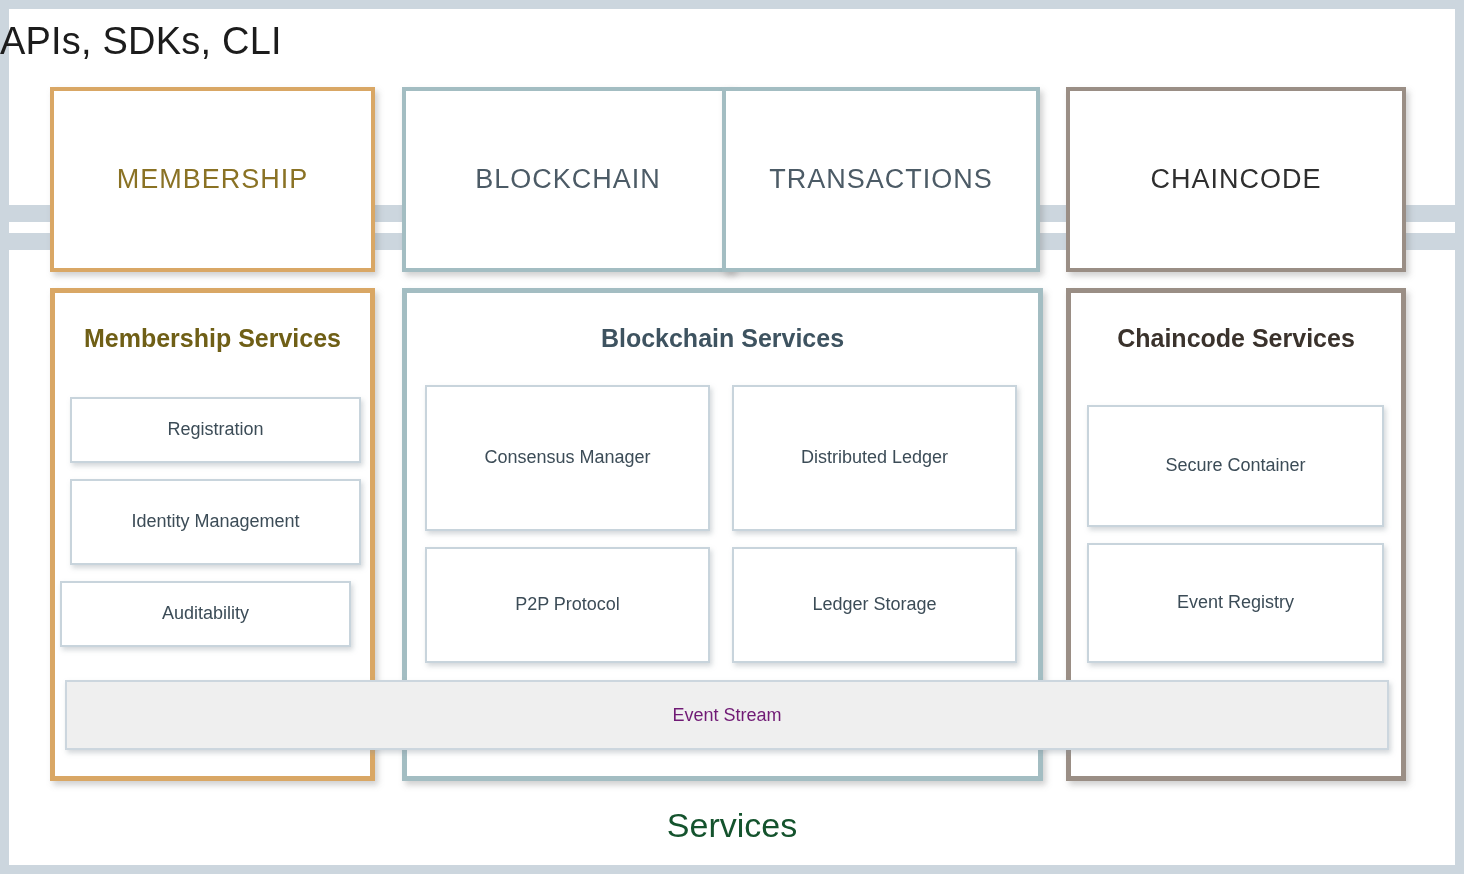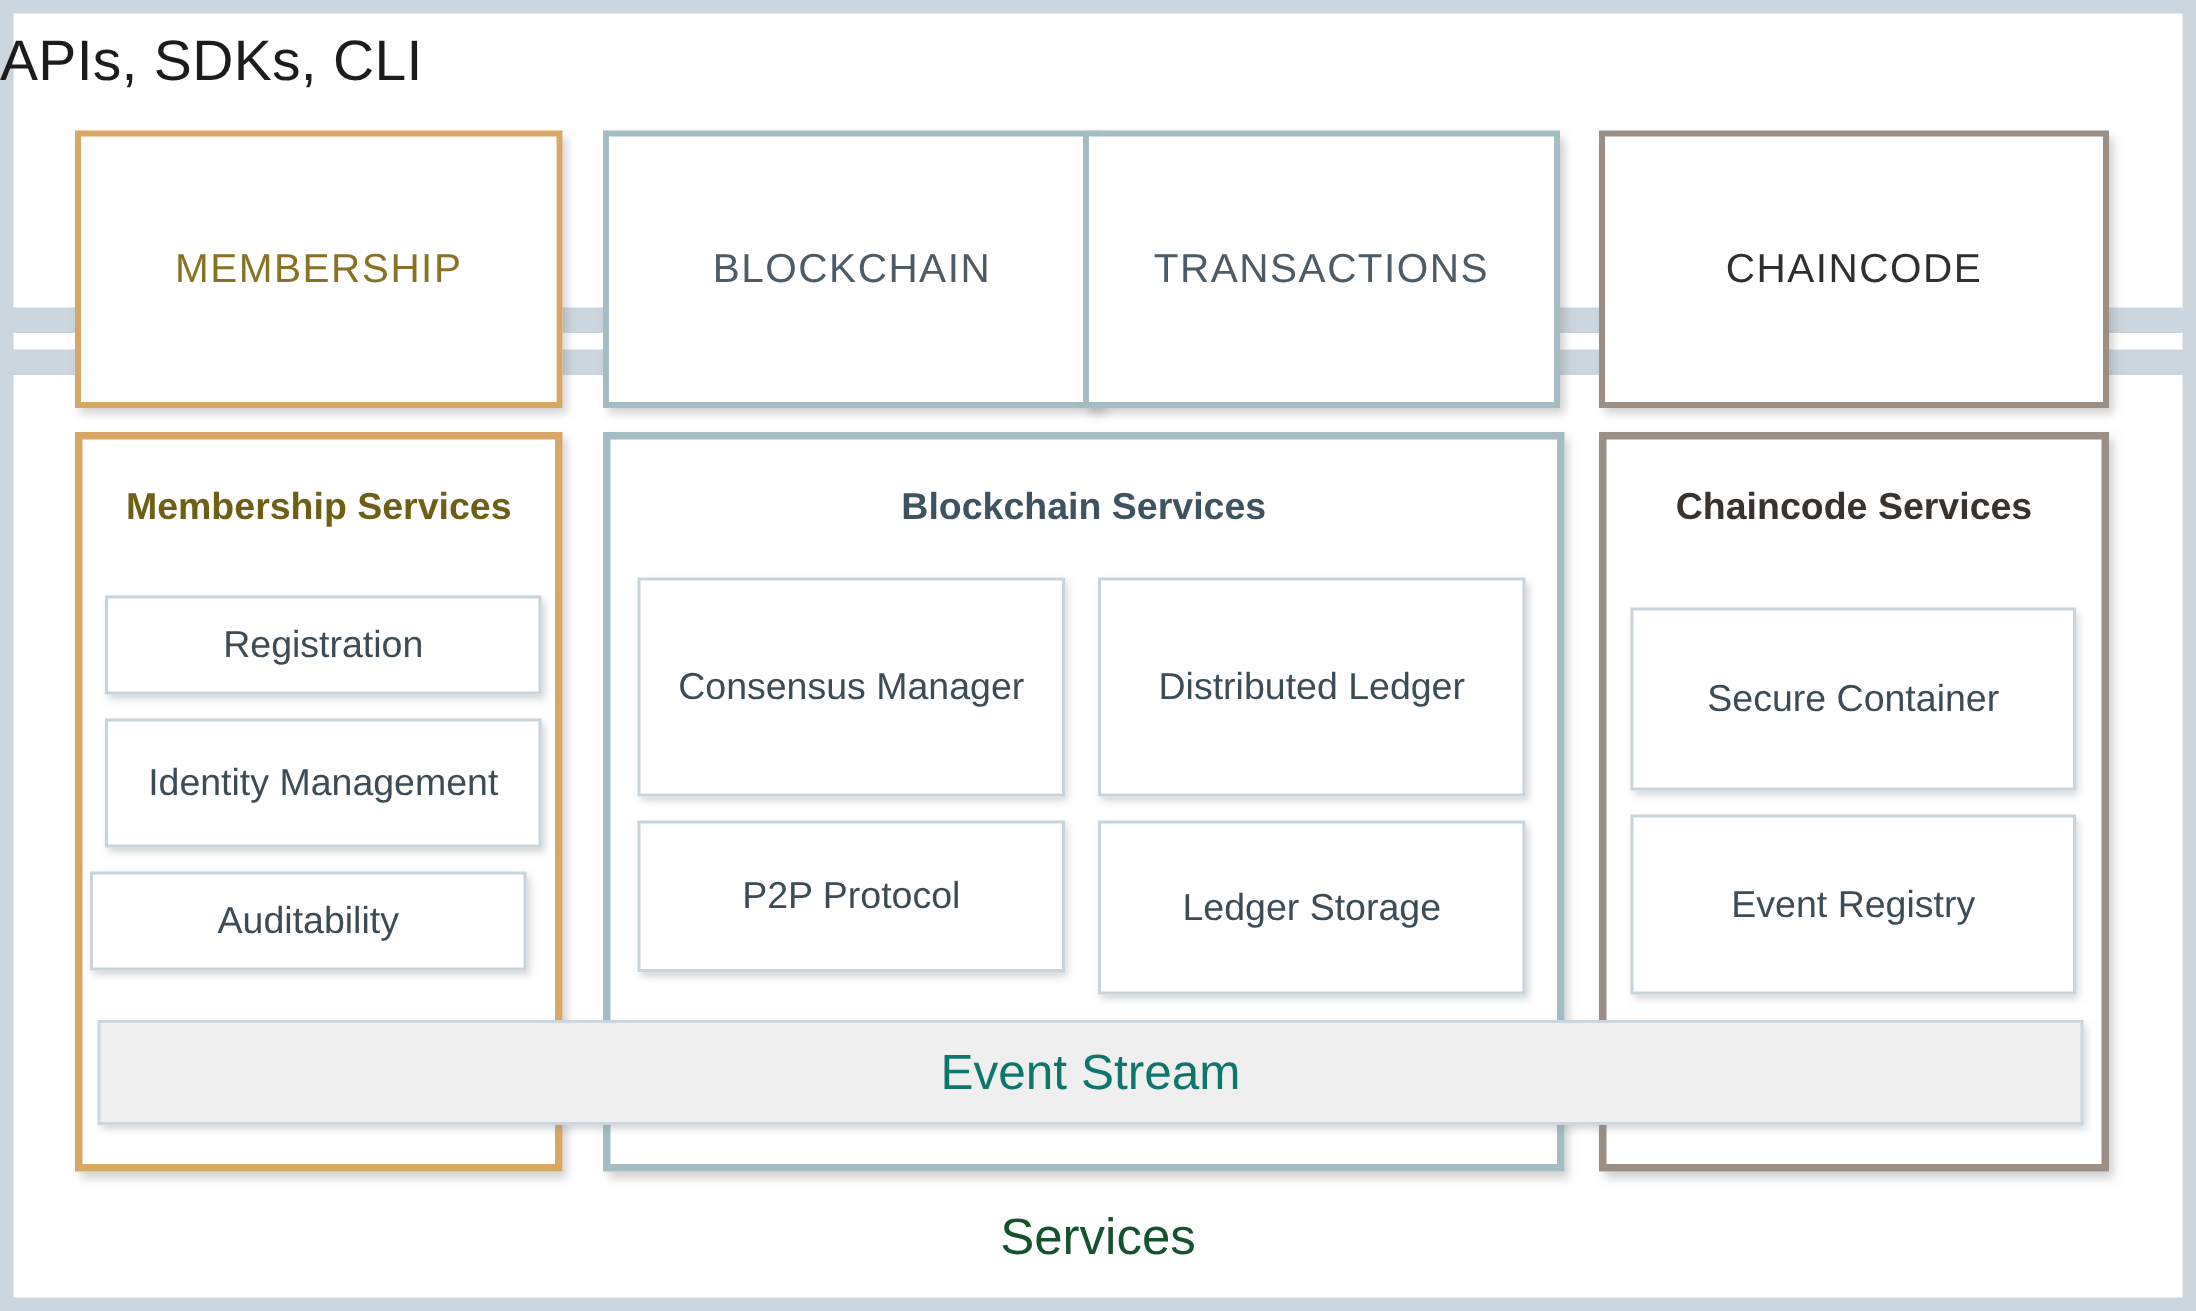--- a/index.html
+++ b/index.html
@@ -128,34 +128,34 @@
     box-sizing: border-box;
     background: #ffffff;
     border: 2px solid #c8d4dc;
     display: flex;
     align-items: center;
     justify-content: center;
     text-align: center;
     box-shadow: 2px 3px 5px rgba(130,140,150,0.35);
   }
   .tile-label {
-    font-size: 25px;
+    font-size: 18px;
     color: #3c4c57;
     line-height: 1.32;
   }
 
   
   .m-t1 { left: 15px;  top: 104px; width: 291px; height: 66px; }
   .m-t2 { left: 15px;  top: 186px; width: 291px; height: 86px; }
   .m-t3 { left: 5px;  top: 288px; width: 291px; height: 66px; }
 
   
   .b-t1 { left: 18px;  top: 92px;  width: 285px; height: 146px; }
   .b-t2 { left: 325px; top: 92px;  width: 285px; height: 146px; }
-  .b-t3 { left: 18px;  top: 254px; width: 285px; height: 101px; }
+  .b-t3 { left: 18px;  top: 254px; width: 285px; height: 116px; }
   .b-t4 { left: 325px; top: 254px; width: 285px; height: 116px; }
 
   
   .c-t1 { left: 16px;  top: 112px; width: 297px; height: 122px; }
   .c-t2 { left: 16px;  top: 250px; width: 297px; height: 120px; }
 
   
   .event-stream {
     position: absolute;
     left: 65px;
@@ -165,22 +165,22 @@
     box-sizing: border-box;
     background: #efefef;
     border: 2px solid #ccd6de;
     display: flex;
     align-items: center;
     justify-content: center;
     box-shadow: 2px 3px 5px rgba(130,140,150,0.35);
     z-index: 5;
   }
   .event-stream-label {
-    font-size: 33px;
-    color: #0f766e;
+    font-size: 18px;
+    color: #701a75;
   }
 </style>
 </head>
 <body>
 
 <div id="stage">
 
   <div class="outer-frame"></div>
 
   <div class="band band-top"></div>

